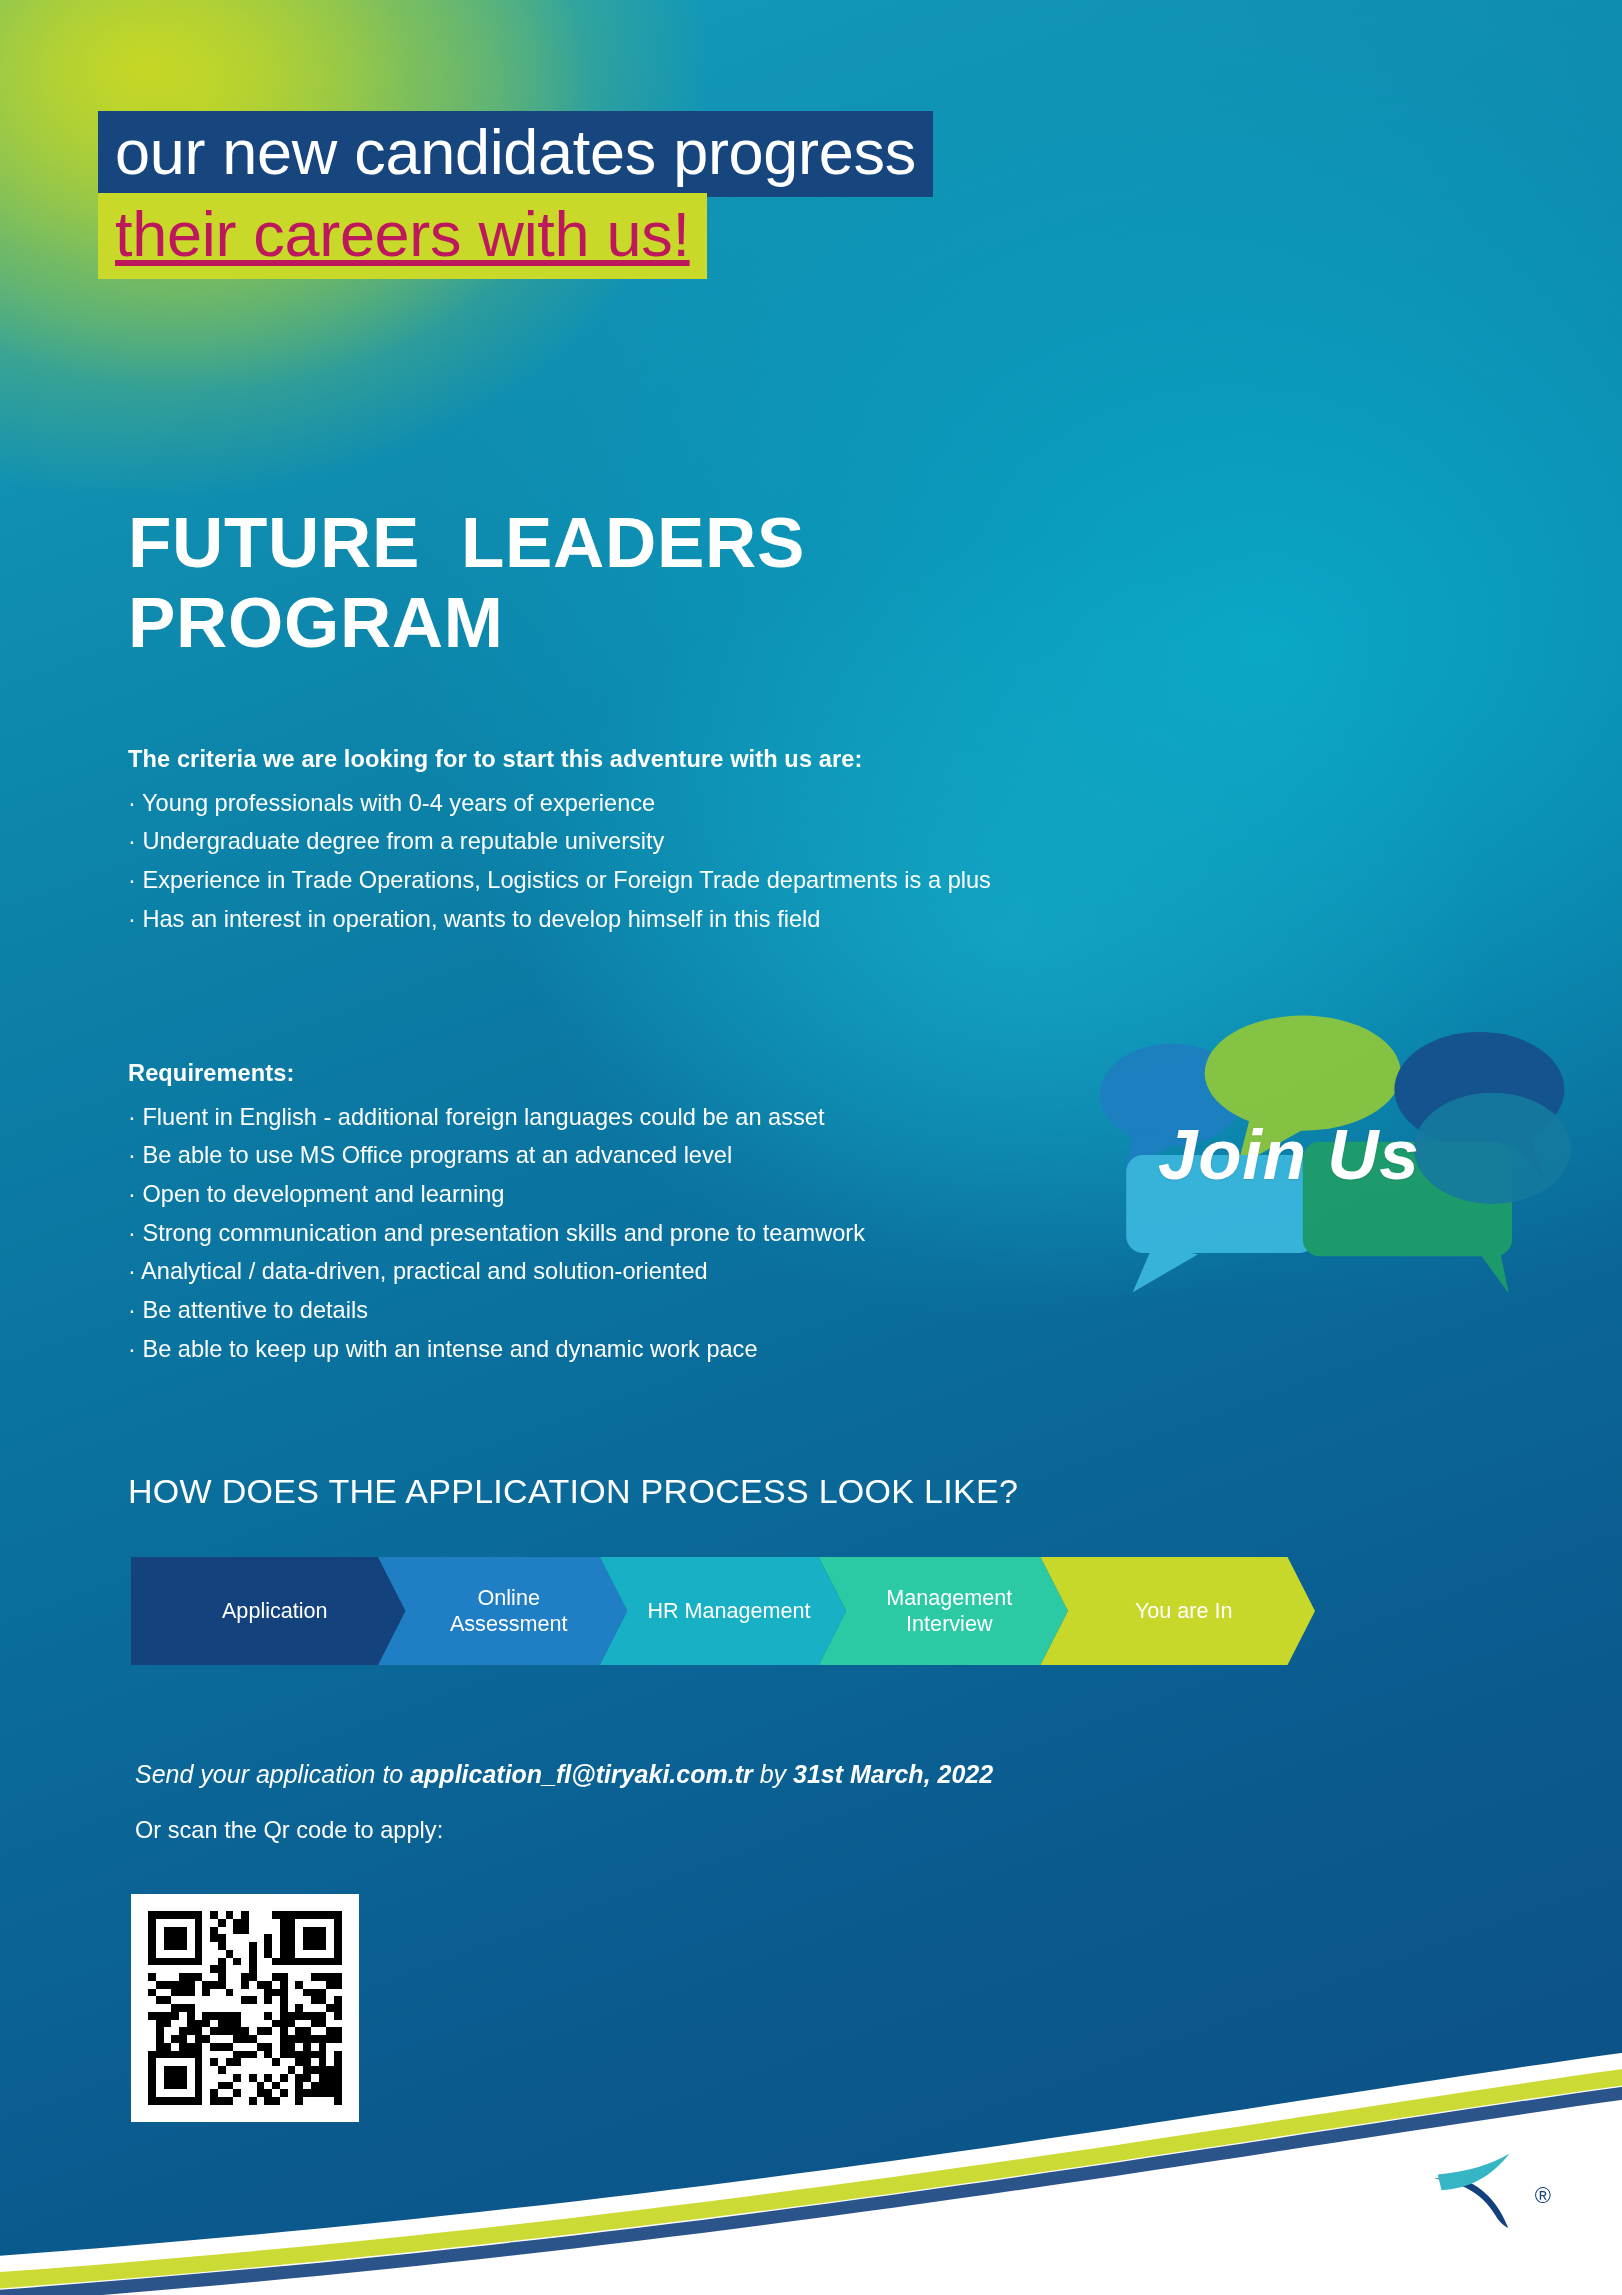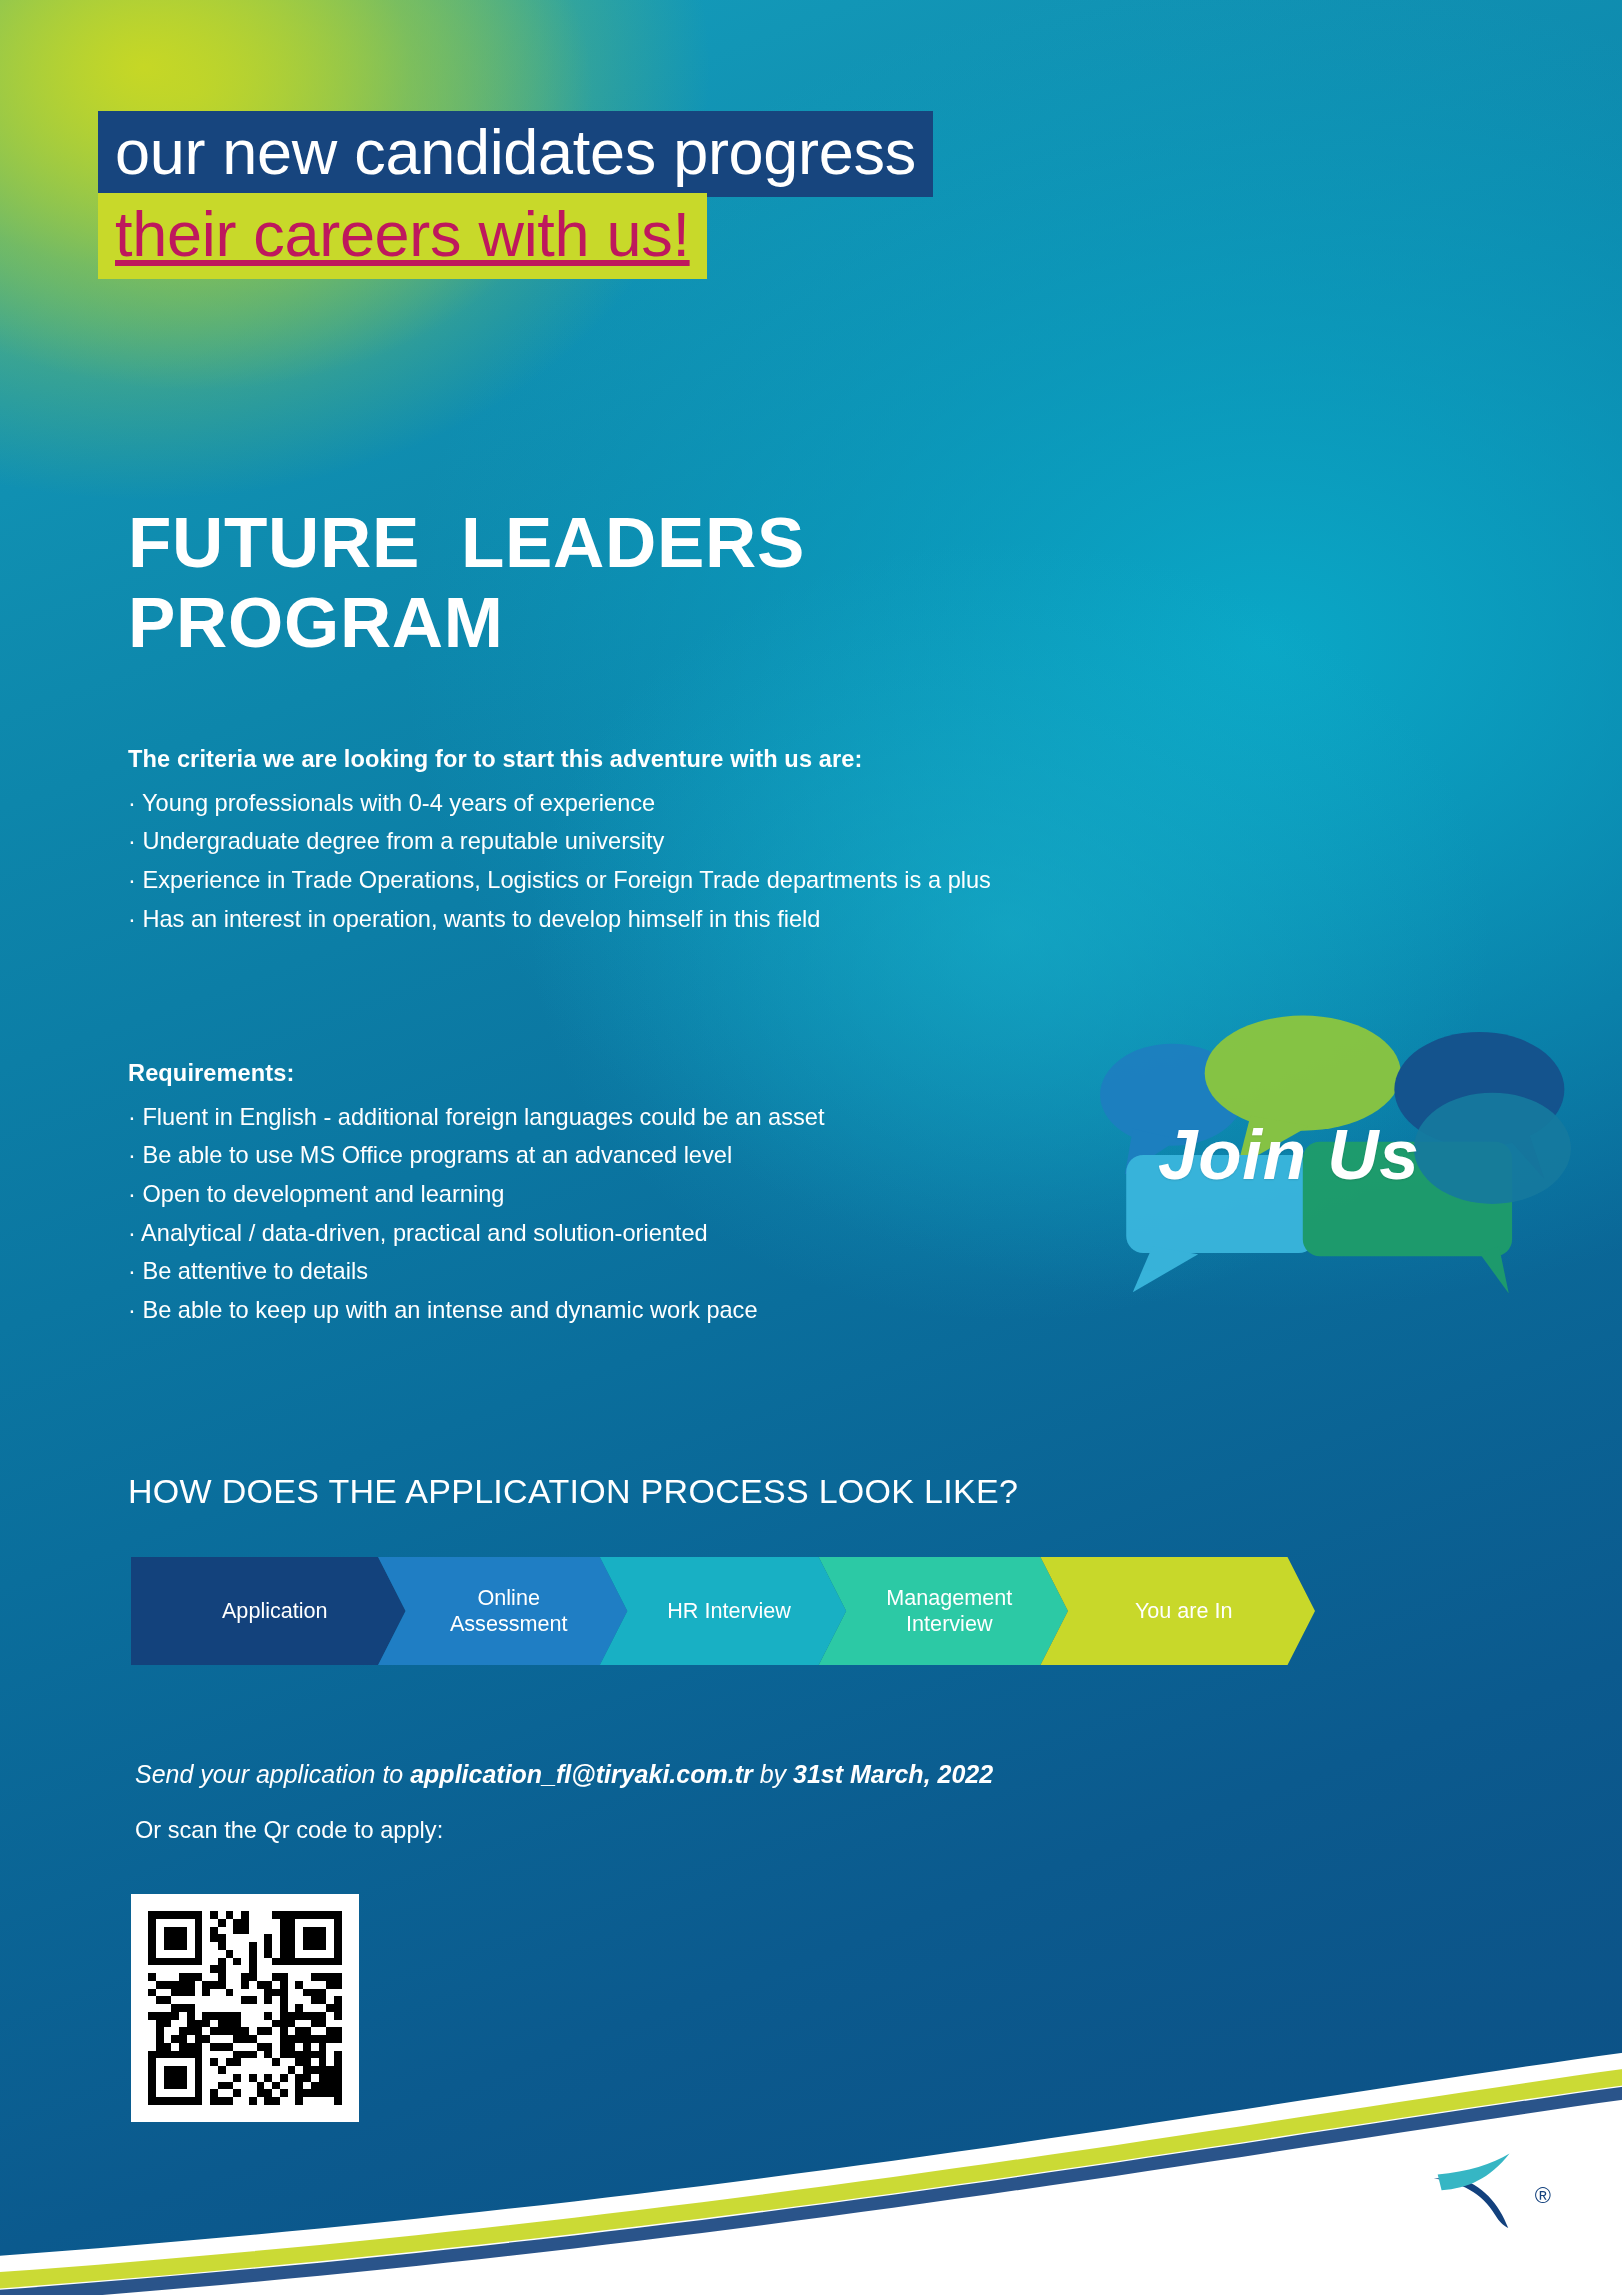--- a/index.html
+++ b/index.html
@@ -240,20 +240,21 @@
       <li>· Has an interest in operation, wants to develop himself in this field</li>
     </ul>
   </div>
 
   <div class="section requirements">
     <div class="sec-heading">Requirements:</div>
     <ul class="sec-list">
       <li>· Fluent in English - additional foreign languages could be an asset</li>
       <li>· Be able to use MS Office programs at an advanced level</li>
       <li>· Open to development and learning</li>
+      <li>· Strong communication and presentation skills and prone to teamwork</li>
       <li>· Analytical / data-driven, practical and solution-oriented</li>
       <li>· Be attentive to details</li>
       <li>· Be able to keep up with an intense and dynamic work pace</li>
     </ul>
   </div>
 
   <div class="bubbles">
     <svg width="497" height="327" viewBox="0 0 760 500">
       <g opacity="0.95">
         <ellipse cx="130" cy="128" rx="110" ry="78" fill="#1d7fc0"></ellipse>
@@ -281,21 +282,21 @@
         </div>
     </div>
     <div class="chev" style="background:#1f7ec4;width:255px;">
       <div>
         <span>Online</span>
         <span>Assessment</span>
       </div>
     </div>
     <div class="chev" style="background:#18b0c4;width:252px;">
       <div>
-          <span>HR Interview</span>
+          <span>HR Management</span>
         </div>
     </div>
     <div class="chev" style="background:#2cc9a5;width:255px;">
       <div>
         <span>Management</span>
         <span>Interview</span>
       </div>
     </div>
     <div class="chev" style="background:#c8d82a;width:281px;">
       <div>

